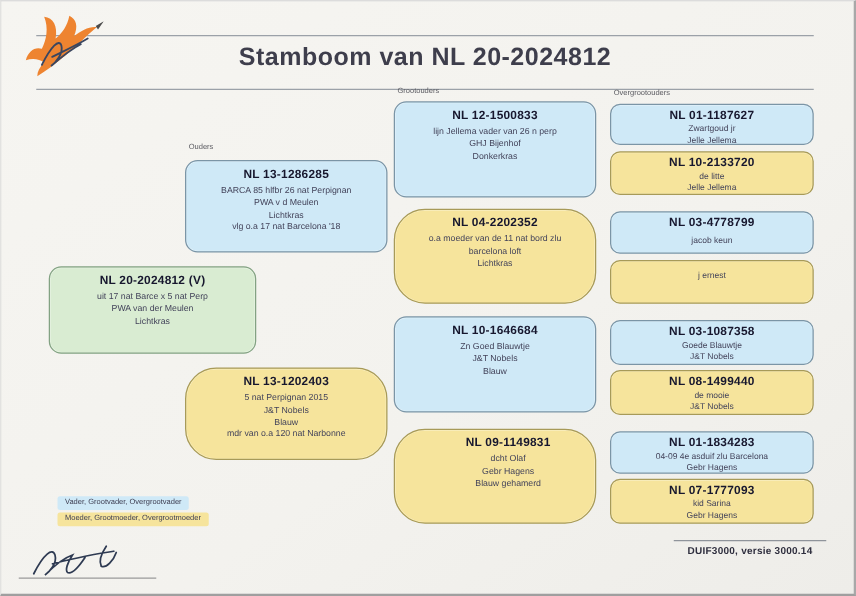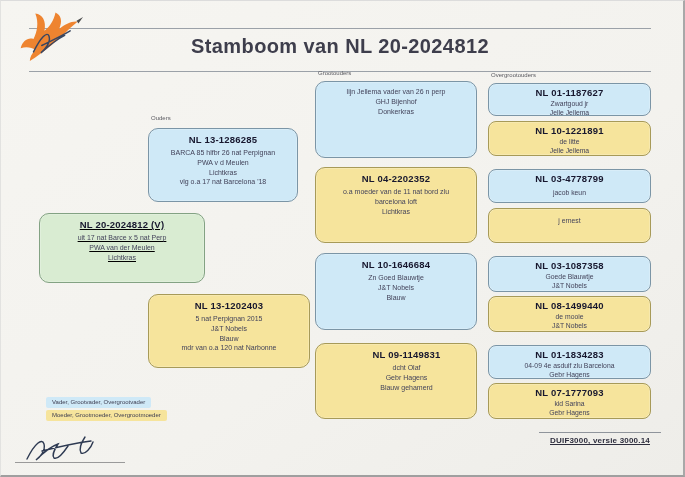--- a/index.html
+++ b/index.html
@@ -21,30 +21,30 @@
     border-radius:10px;text-align:center;padding-top:5px;
     box-shadow:0 0 0 .5px rgba(255,255,255,.4) inset;
   }
   .box.sm{border-radius:8px;padding-top:3px;}
   .ring{font-size:9.5px;font-weight:bold;color:#17172e;letter-spacing:.2px;margin-bottom:3px;}
   .sm .ring{margin-bottom:1px;}
   .bl{font-size:7px;color:#43435a;line-height:1.4;}
   .sm .bl{font-size:6.8px;line-height:1.35;}
   .bl.gap{margin-top:4px;}
   .blue{border-color:#7b95a6;}
-  .yellow{border-color:#a79a58;}
+  .yellow{border-color:#a79a58;border-radius:25px;}
   .green{border-color:#83a283;}
   .legend-strip{
     position:absolute;left:45px;height:11px;border-radius:2px;
     font-size:6px;color:#3c3c50;line-height:11px;padding:0 6px;white-space:nowrap;
   }
   .footer-line{position:absolute;left:538px;top:431px;width:122px;border-top:1px solid #8f949b;height:0;}
   .footer-text{
     position:absolute;left:520px;top:435px;width:158px;text-align:center;
-    font-size:8px;font-weight:bold;color:#2e2e3e;letter-spacing:.2px;text-decoration:underline;
+    font-size:8px;font-weight:bold;color:#2e2e3e;letter-spacing:.2px;
   }
   .sig-line{position:absolute;left:14px;top:461px;width:110px;border-top:1px solid #9a9a9a;height:0;}
   .logo{position:absolute;left:16px;top:8px;}
   .signature{position:absolute;left:22px;top:434px;}
 </style>
 </head>
 <body>
 
 <div class="page">
 
@@ -57,43 +57,44 @@
       <path d="M14 56 C30 46 46 32 58 20 L66 13 C60 12 52 16 46 21 C50 12 48 6 42 3 C40 12 36 18 30 23 C32 12 28 5 20 4 C24 14 22 24 18 32 C12 30 6 34 4 42 C10 40 16 41 20 44 C16 48 14 52 14 56 Z" fill="#ee8430"></path>
       <path d="M65 12 l7 -4 -5 7 z" fill="#4a4a4a"></path>
       <path d="M18 46 C26 30 33 23 35 29 C37 36 30 44 26 47 C34 40 44 32 52 28 M27 39 C37 34 48 29 58 23" stroke="#3a4660" fill="none" stroke-width="1.6" stroke-linecap="round"></path>
     </svg>
   </div>
 
   <div class="col-label" style="left:150px;top:114px">Ouders</div>
   <div class="col-label" style="left:317px;top:69px">Grootouders</div>
   <div class="col-label" style="left:490px;top:71px">Overgrootouders</div>
 
-  <div class="box green" style="left: 38px; top: 212px; width: 166px; height: 70px; background: rgb(217, 236, 210); text-decoration: underline;">
+  <div class="box green" style="left: 38px; top: 212px; width: 166px; height: 70px; background: rgb(217, 236, 210);">
     <div class="ring">NL 20-2024812 (V)</div>
     <div class="bl">uit 17 nat Barce x 5 nat Perp</div>
     <div class="bl">PWA van der Meulen</div>
     <div class="bl">Lichtkras</div>
   </div>
 
-  <div class="box blue" style="left: 147px; top: 127px; width: 150px; height: 74px; background: rgb(207, 233, 247);">
+  <div class="box blue" style="left: 147px; top: 127px; width: 162px; height: 74px; background: rgb(207, 233, 247);">
     <div class="ring">NL 13-1286285</div>
     <div class="bl">BARCA 85 hlfbr 26 nat Perpignan</div>
     <div class="bl">PWA v d Meulen</div>
     <div class="bl">Lichtkras</div>
     <div class="bl">vlg o.a 17 nat Barcelona '18</div>
   </div>
   <div class="box yellow" style="left: 147px; top: 293px; width: 162px; height: 74px; background: rgb(246, 228, 156); text-align: center;">
     <div class="ring">NL 13-1202403</div>
     <div class="bl">5 nat Perpignan 2015</div>
     <div class="bl">J&amp;T Nobels</div>
     <div class="bl">Blauw</div>
     <div class="bl">mdr van o.a 120 nat Narbonne</div>
   </div>
 
   <div class="box blue" style="left: 314px; top: 80px; width: 162px; height: 77px; background: rgb(207, 233, 247);">
+    <div class="ring">NL 12-1500833</div>
     <div class="bl">lijn Jellema vader van 26 n perp</div>
     <div class="bl">GHJ Bijenhof</div>
     <div class="bl">Donkerkras</div>
   </div>
   <div class="box yellow" style="left: 314px; top: 166px; width: 162px; height: 76px; background: rgb(246, 228, 156);">
     <div class="ring">NL 04-2202352</div>
     <div class="bl">o.a moeder van de 11 nat bord zlu</div>
     <div class="bl">barcelona loft</div>
     <div class="bl">Lichtkras</div>
   </div>
@@ -109,21 +110,21 @@
     <div class="bl">Gebr Hagens</div>
     <div class="bl">Blauw gehamerd</div>
   </div>
 
   <div class="box sm blue" style="left: 487px; top: 82px; width: 163px; height: 33px; background: rgb(207, 233, 247);">
     <div class="ring">NL 01-1187627</div>
     <div class="bl">Zwartgoud jr</div>
     <div class="bl">Jelle Jellema</div>
   </div>
   <div class="box sm yellow" style="left: 487px; top: 120px; width: 163px; height: 35px; background: rgb(246, 228, 156);">
-    <div class="ring">NL 10-1221891</div>
+    <div class="ring">NL 10-2133720</div>
     <div class="bl">de litte</div>
     <div class="bl">Jelle Jellema</div>
   </div>
   <div class="box sm blue" style="left: 487px; top: 168px; width: 163px; height: 34px; background: rgb(207, 233, 247);">
     <div class="ring">NL 03-4778799</div>
     <div class="bl gap">jacob keun</div>
   </div>
   <div class="box sm yellow" style="left: 487px; top: 207px; width: 163px; height: 35px; background: rgb(246, 228, 156);">
     <div class="bl gap">j ernest</div>
   </div>

